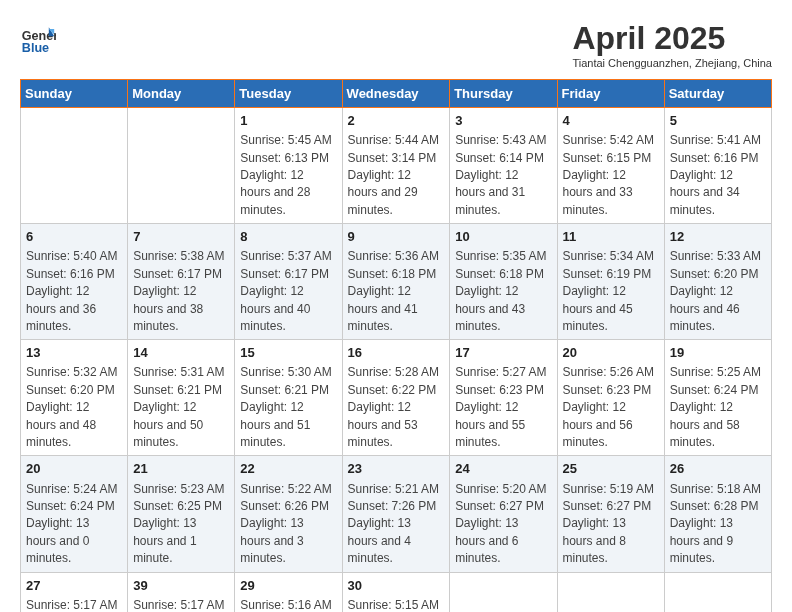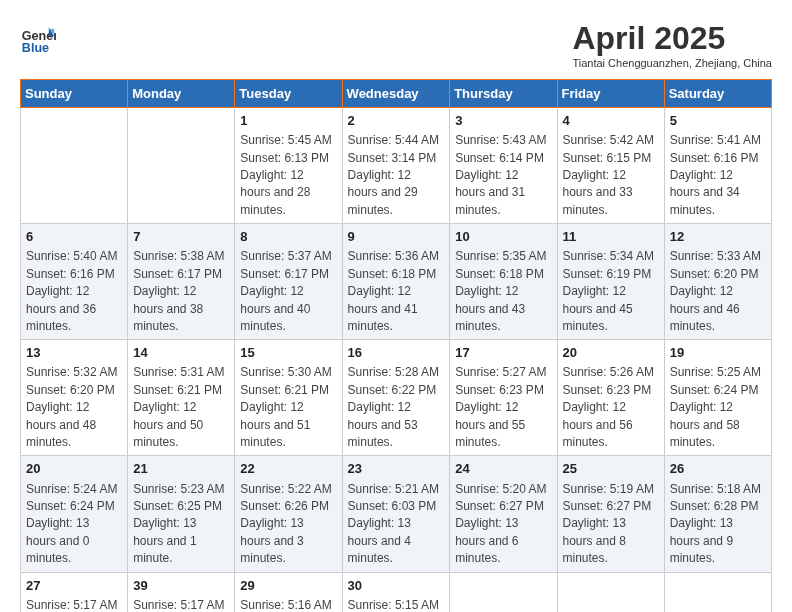--- a/index.html
+++ b/index.html
@@ -257,21 +257,21 @@
         </td>
         <td>
           <span class="day-number">22</span>
           <div class="day-info">Sunrise: 5:22 AM
 Sunset: 6:26 PM
 Daylight: 13 hours and 3 minutes.</div>
         </td>
         <td>
           <span class="day-number">23</span>
           <div class="day-info">Sunrise: 5:21 AM
-Sunset: 6:03 PM
+Sunset: 7:26 PM
 Daylight: 13 hours and 4 minutes.</div>
         </td>
         <td>
           <span class="day-number">24</span>
           <div class="day-info">Sunrise: 5:20 AM
 Sunset: 6:27 PM
 Daylight: 13 hours and 6 minutes.</div>
         </td>
         <td>
           <span class="day-number">25</span>

